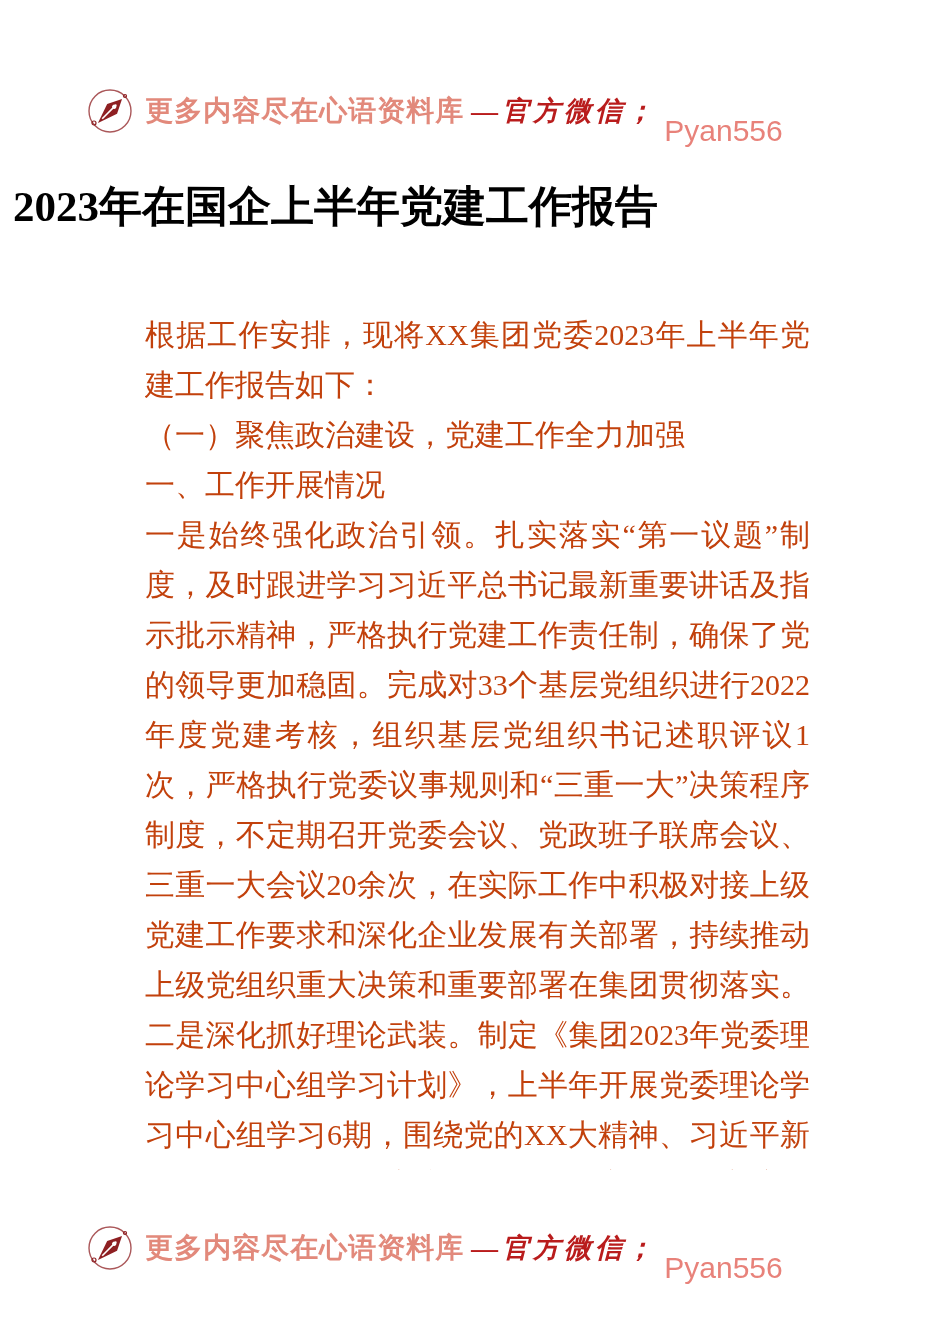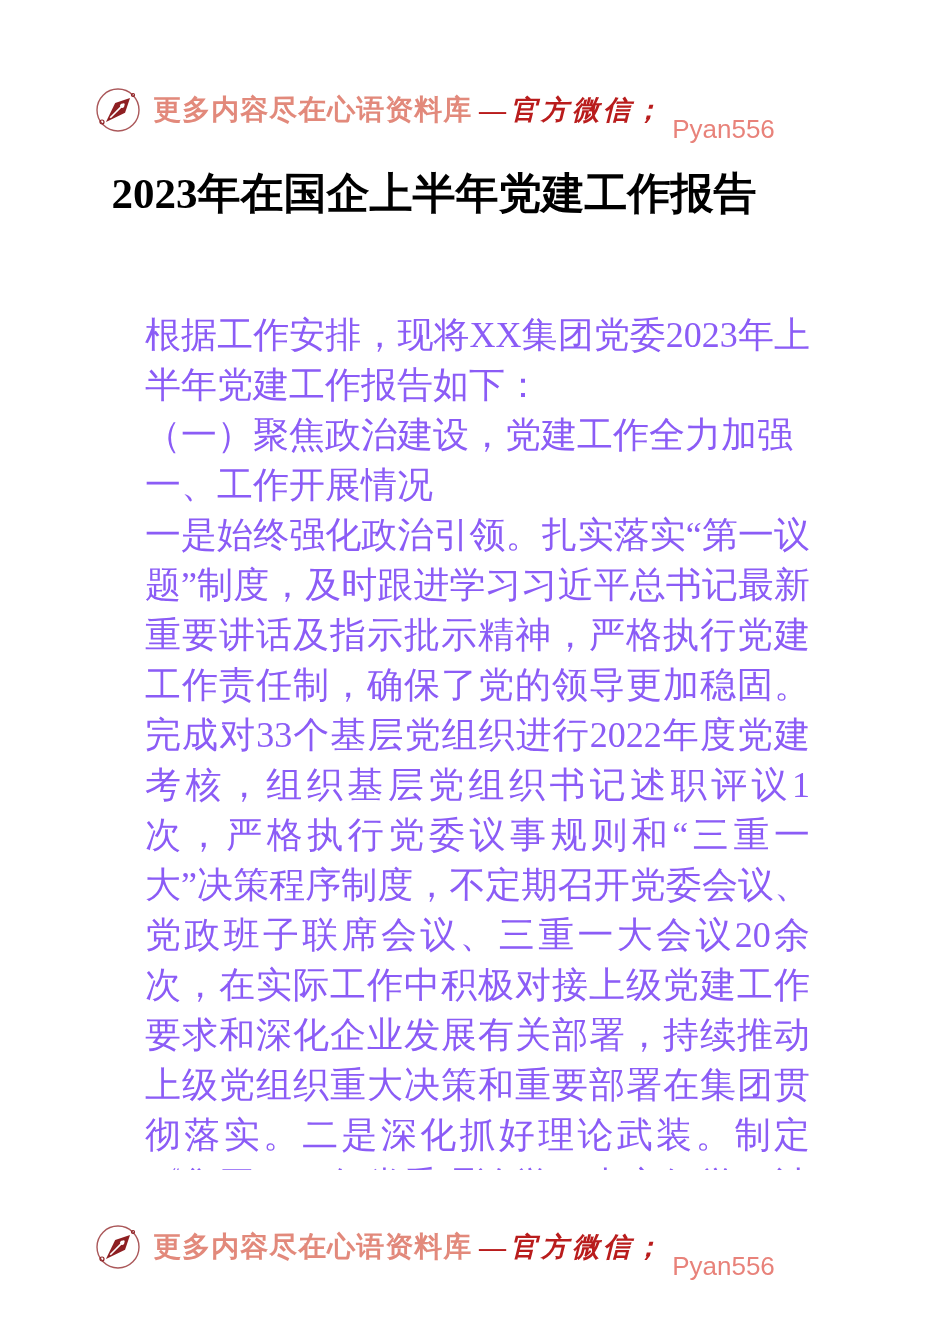--- a/index.html
+++ b/index.html
@@ -25,37 +25,36 @@
   .wm-logo { width: 50px; height: 50px; flex: 0 0 auto; margin-right: 3px; }
   .wm-brand {
     color: #e2897b; font-size: 28px; letter-spacing: 1px;
     font-weight: bold;
   }
   .wm-label {
     color: #b91c1c; font-size: 27px; font-style: italic;
     letter-spacing: 4px; font-weight: bold;
   }
   .wm-id {
-    color: #e8827a; font-size: 26px;
+    color: #e8827a; font-size: 30px;
     font-family: "Liberation Sans", "DejaVu Sans", sans-serif;
     margin-top: 40px;
   }
   .doc-title {
     position: absolute; top: 166px; left: 0; right: 0;
-    margin: 0;
-    text-align: center;
+    margin: 13px;
     font-size: 43px; line-height: 56px;
     font-weight: bold; color: #000000;
   }
   .content {
     position: absolute; top: 310px; left: 145px;
     width: 665px; height: 860px;
     overflow: hidden;
-    color: #8b5cf6;
-    font-size: 36px; line-height: 50px;
+    color: #c2410c;
+    font-size: 30px; line-height: 50px;
     text-align: justify;
   }
   .content p { margin: 0; }
 </style>
 </head>
 <body>
 
 <div class="page">
 
   <div class="watermark header">

